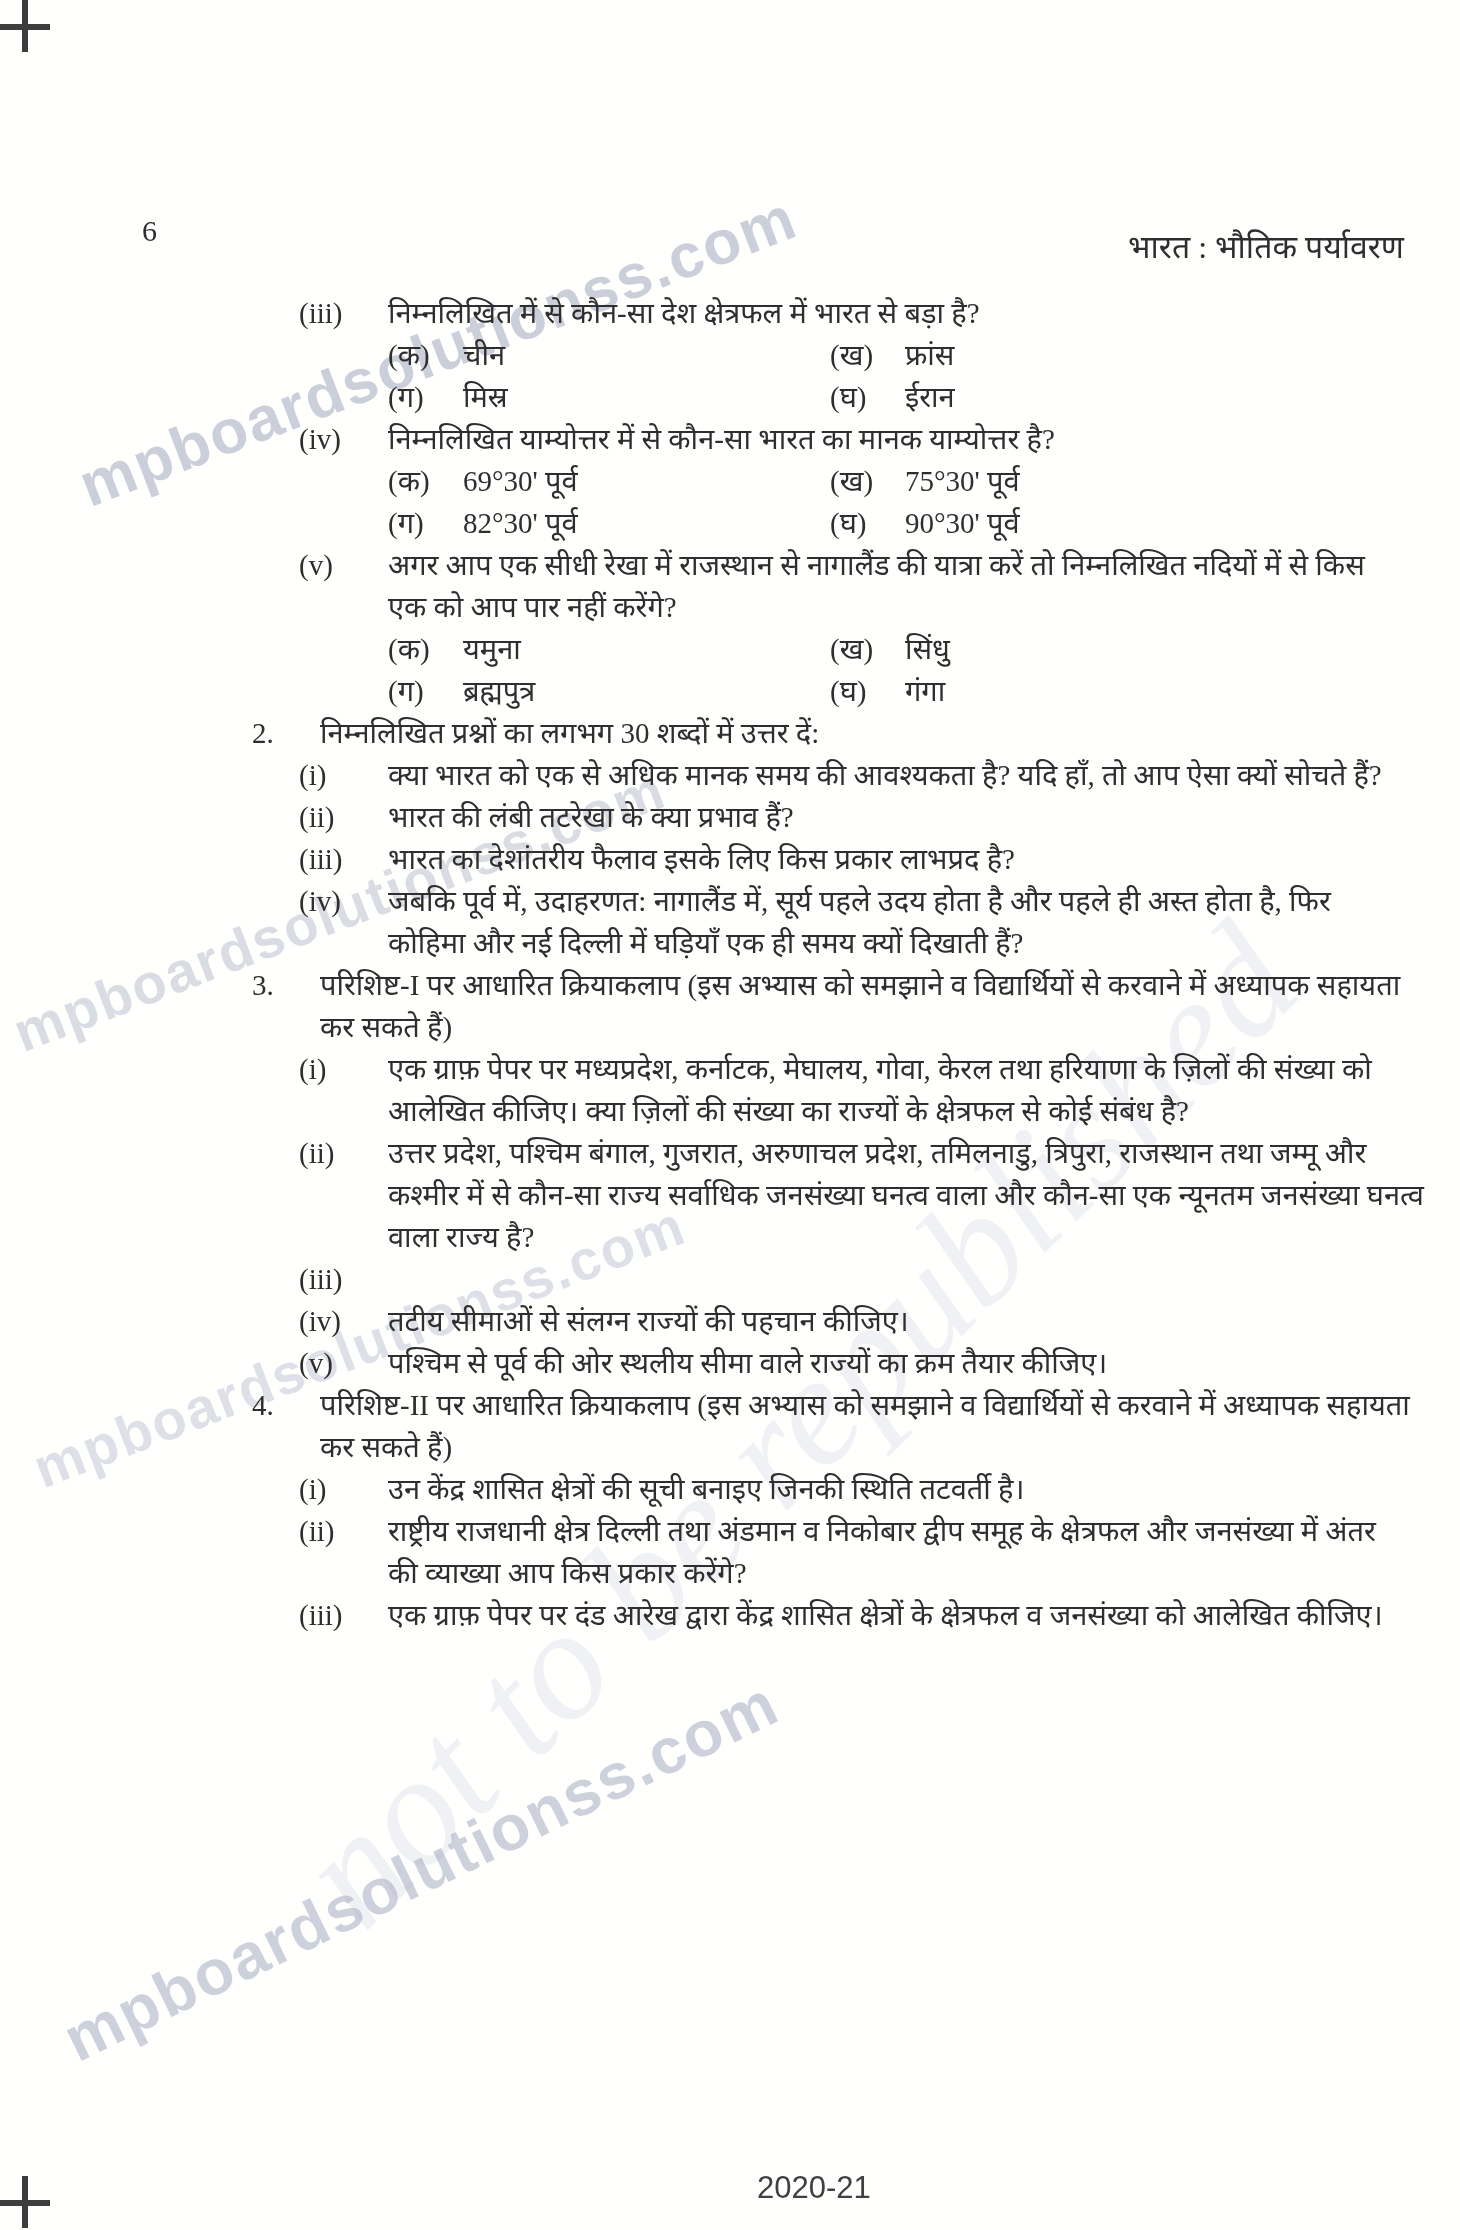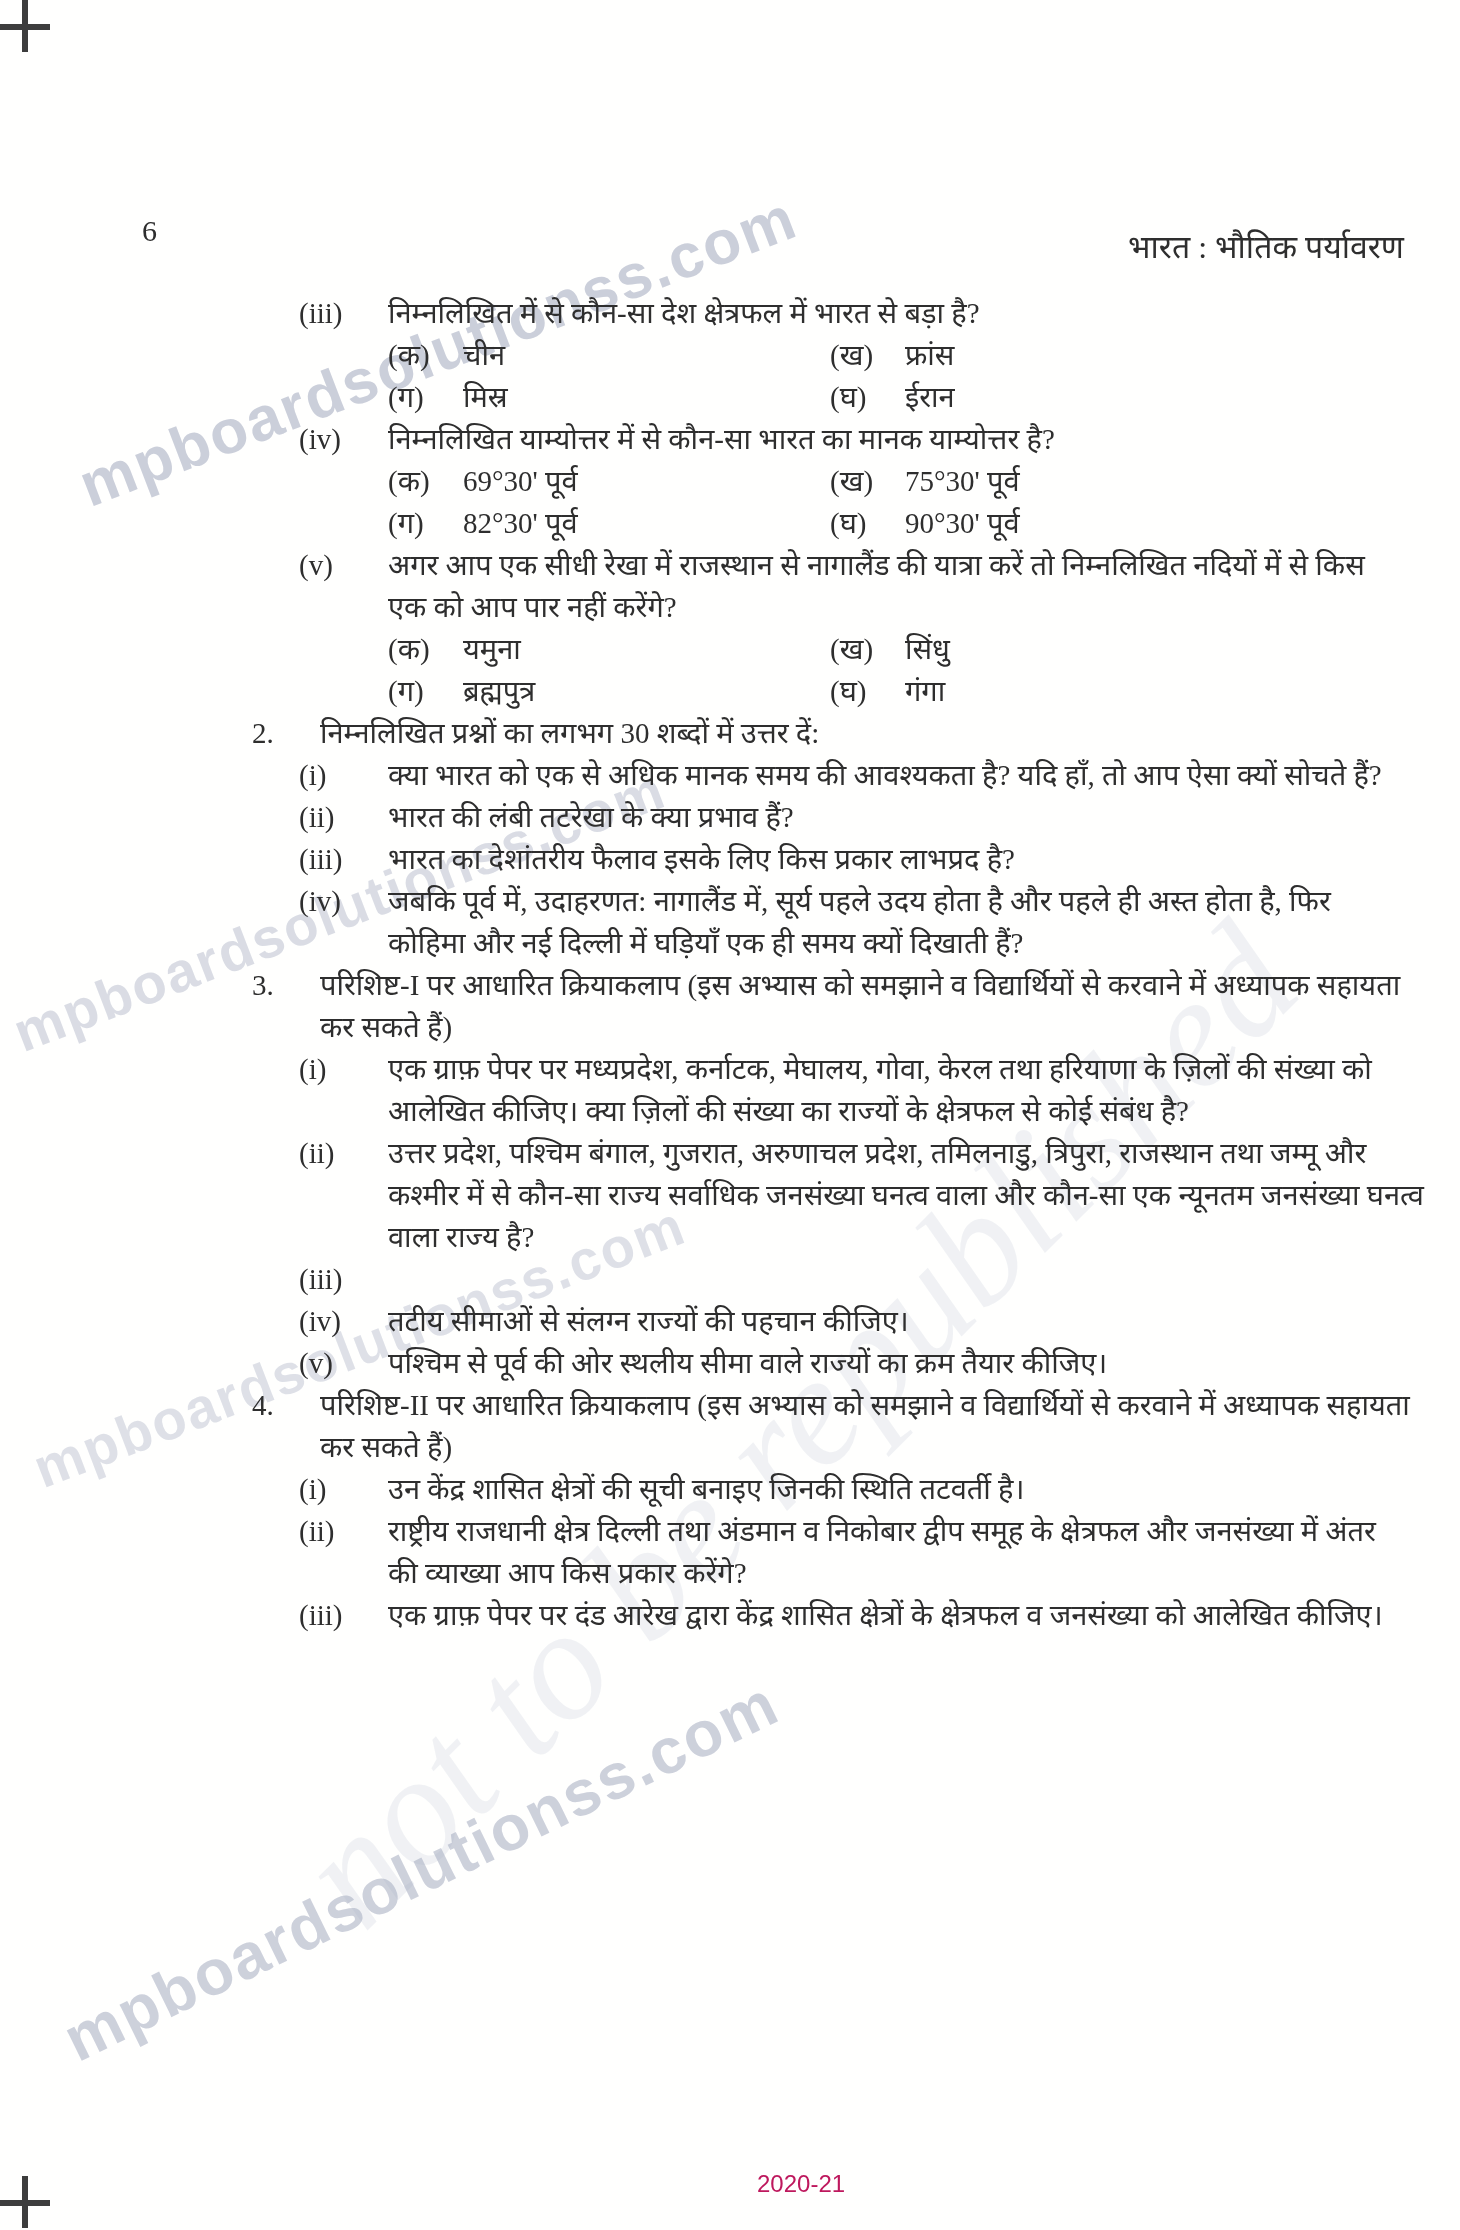--- a/index.html
+++ b/index.html
@@ -26,21 +26,21 @@
   .ln span{position:absolute;top:0;}
   .qnum{left:252px;}          
   .qintro{left:320px;}        
   .slbl{left:299px;}          
   .stxt{left:388px;}          
   .ok1{left:388px;}           
   .ot1{left:463px;}           
   .ok2{left:830px;}           
   .ot2{left:905px;}           
   
-  .footer{position:absolute;left:757px;top:2170px;font-size:24px;font-family:"Liberation Sans","DejaVu Sans",sans-serif;color:#be185d;}
+  .footer{position:absolute;left:757px;top:2170px;font-size:31px;font-family:"Liberation Sans","DejaVu Sans",sans-serif;color:#404040;}
   
   .wm{
     position:absolute;left:0;top:0;
     font-family:"Liberation Sans","DejaVu Sans",sans-serif;
     font-weight:bold;letter-spacing:2px;white-space:nowrap;
     color:#949cb4;transform-origin:0 50%;pointer-events:none;
   }
   .wm1{font-size:62px;opacity:.48;transform:translate(82px,452px) rotate(-21deg);}
   .wm2{font-size:56px;opacity:.34;transform:translate(16px,1002px) rotate(-21deg);}
   .wm3{font-size:56px;opacity:.30;transform:translate(36px,1438px) rotate(-21deg);}

